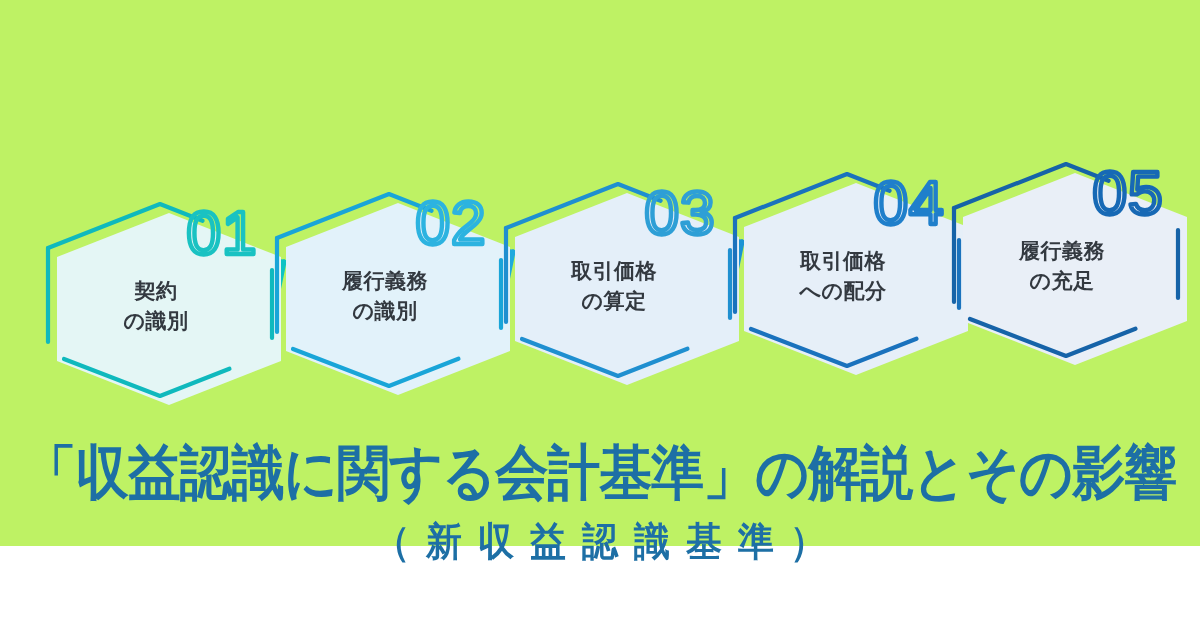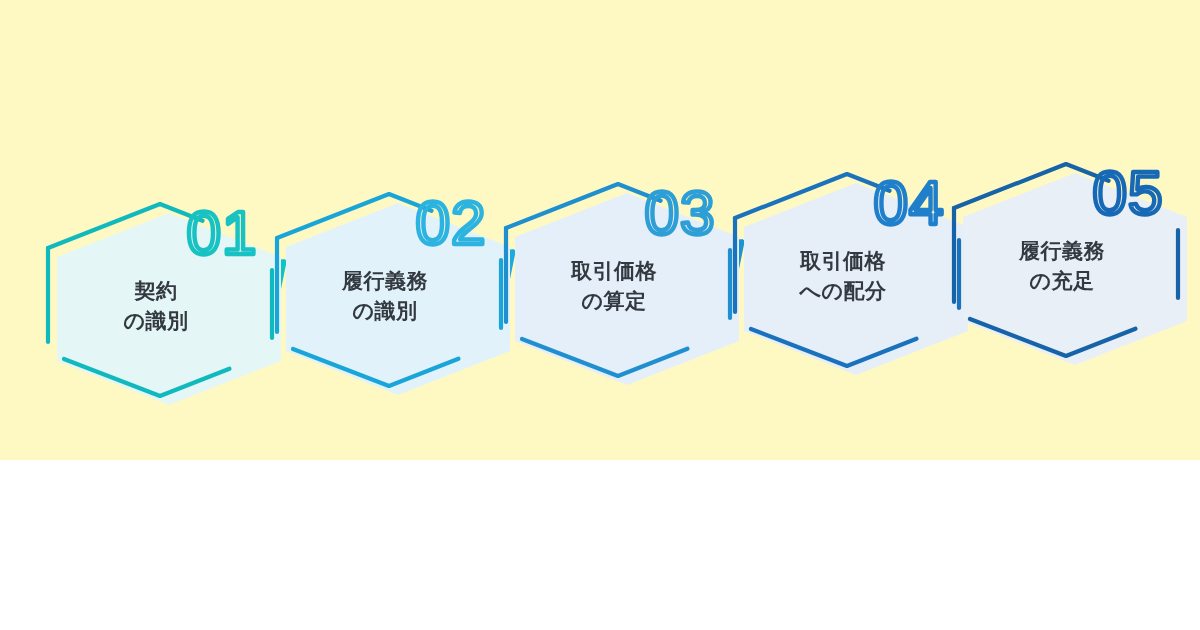--- a/index.html
+++ b/index.html
@@ -11,22 +11,22 @@
   body {
     width: 1200px;
     height: 630px;
     overflow: hidden;
     font-family: "DejaVu Sans", "Liberation Sans", sans-serif;
     position: relative;
   }
   #stage {
     position: relative;
     width: 1200px;
-    height: 460px;
-    background: #fef9c3;
+    height: 546px;
+    background: #bef264;
   }
   #flow-svg {
     position: absolute;
     left: 0;
     top: 0;
     width: 1200px;
     height: 440px;
     display: block;
   }
   .hex-label {
@@ -146,14 +146,18 @@
           <path d="M 954 208 L 954 302" fill="none" stroke="#1663a8" stroke-width="4.2" stroke-linecap="round" stroke-linejoin="round"></path>
           <path d="M 970 319 L 1066 356 L 1135.44 328.72" fill="none" stroke="#1663a8" stroke-width="4.2" stroke-linecap="round" stroke-linejoin="round"></path>
           <path d="M 1178 230 L 1178 298" fill="none" stroke="#1663a8" stroke-width="4.2" stroke-linecap="round" stroke-linejoin="round"></path>
           <text x="1128" y="214" text-anchor="middle" class="hex-number" fill="none" stroke="#1769b5" stroke-width="4.4" stroke-linejoin="round">05</text>
           <text x="1062" y="258" text-anchor="middle" class="hex-label">履行義務</text>
           <text x="1062" y="288" text-anchor="middle" class="hex-label">の充足</text>
         </g>
       </g>
   </svg>
 
+  <div id="title-block">
+    <div id="main-title">「収益認識に関する会計基準」の解説とその影響</div>
+    <div id="sub-title">（新収益認識基準）</div>
+  </div>
 
 </div>
 
 </body></html>

